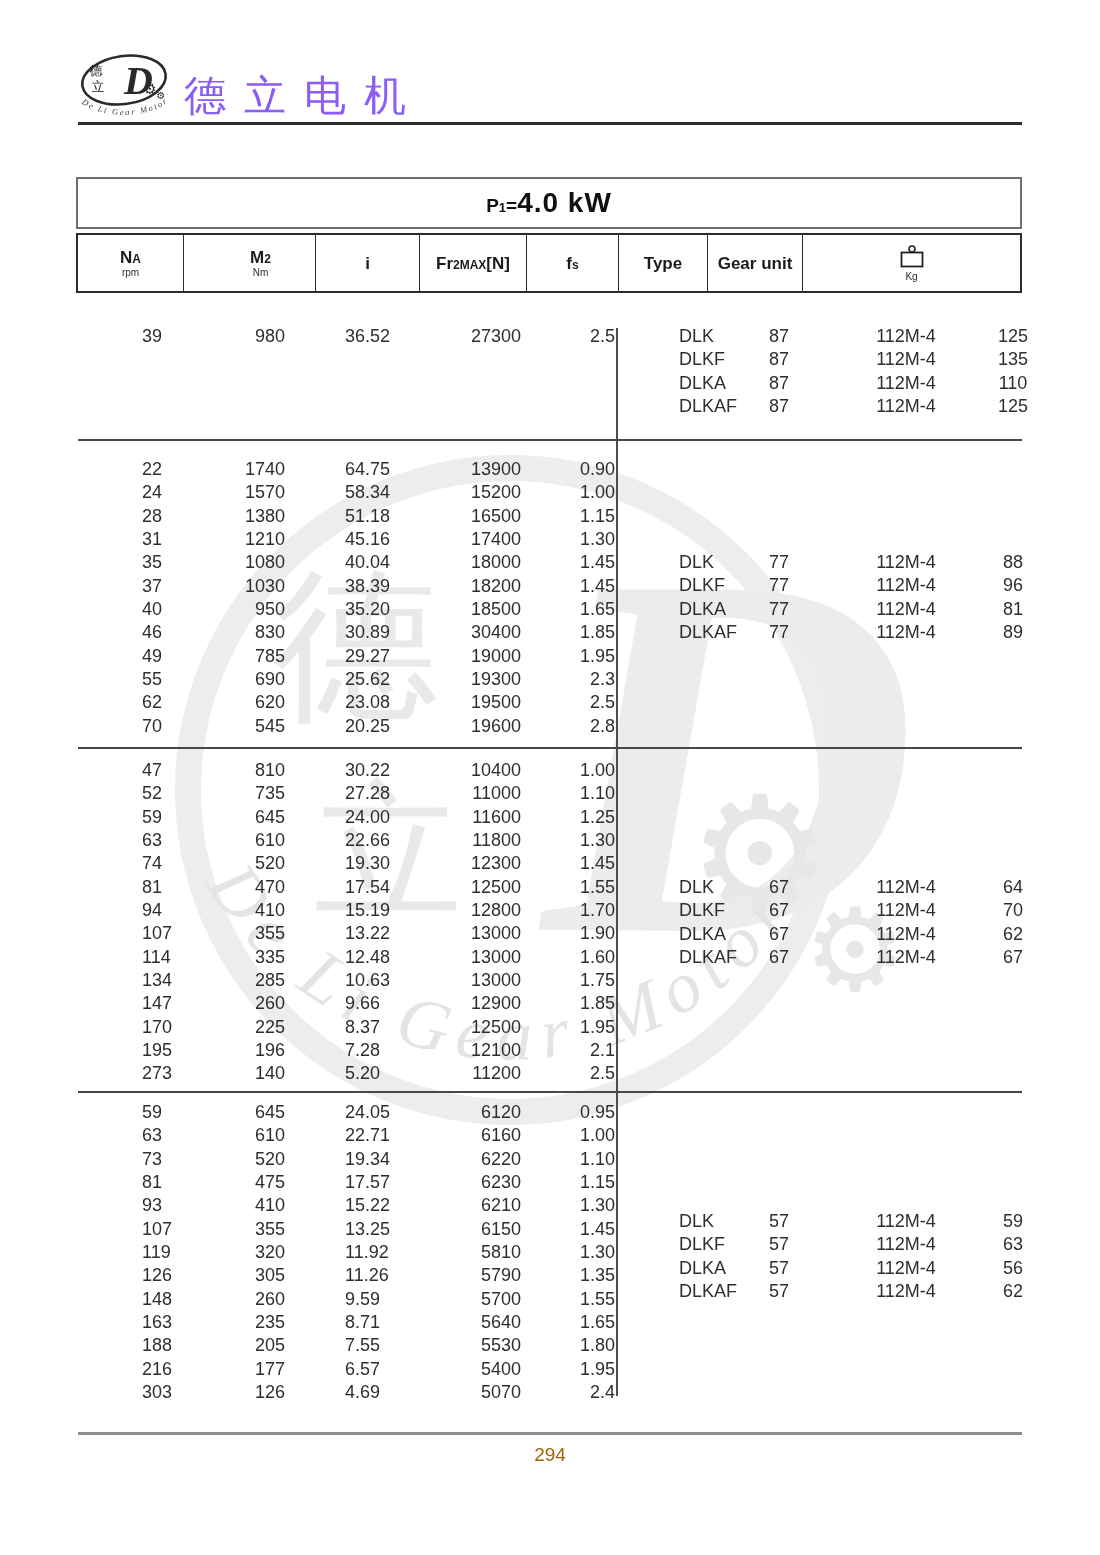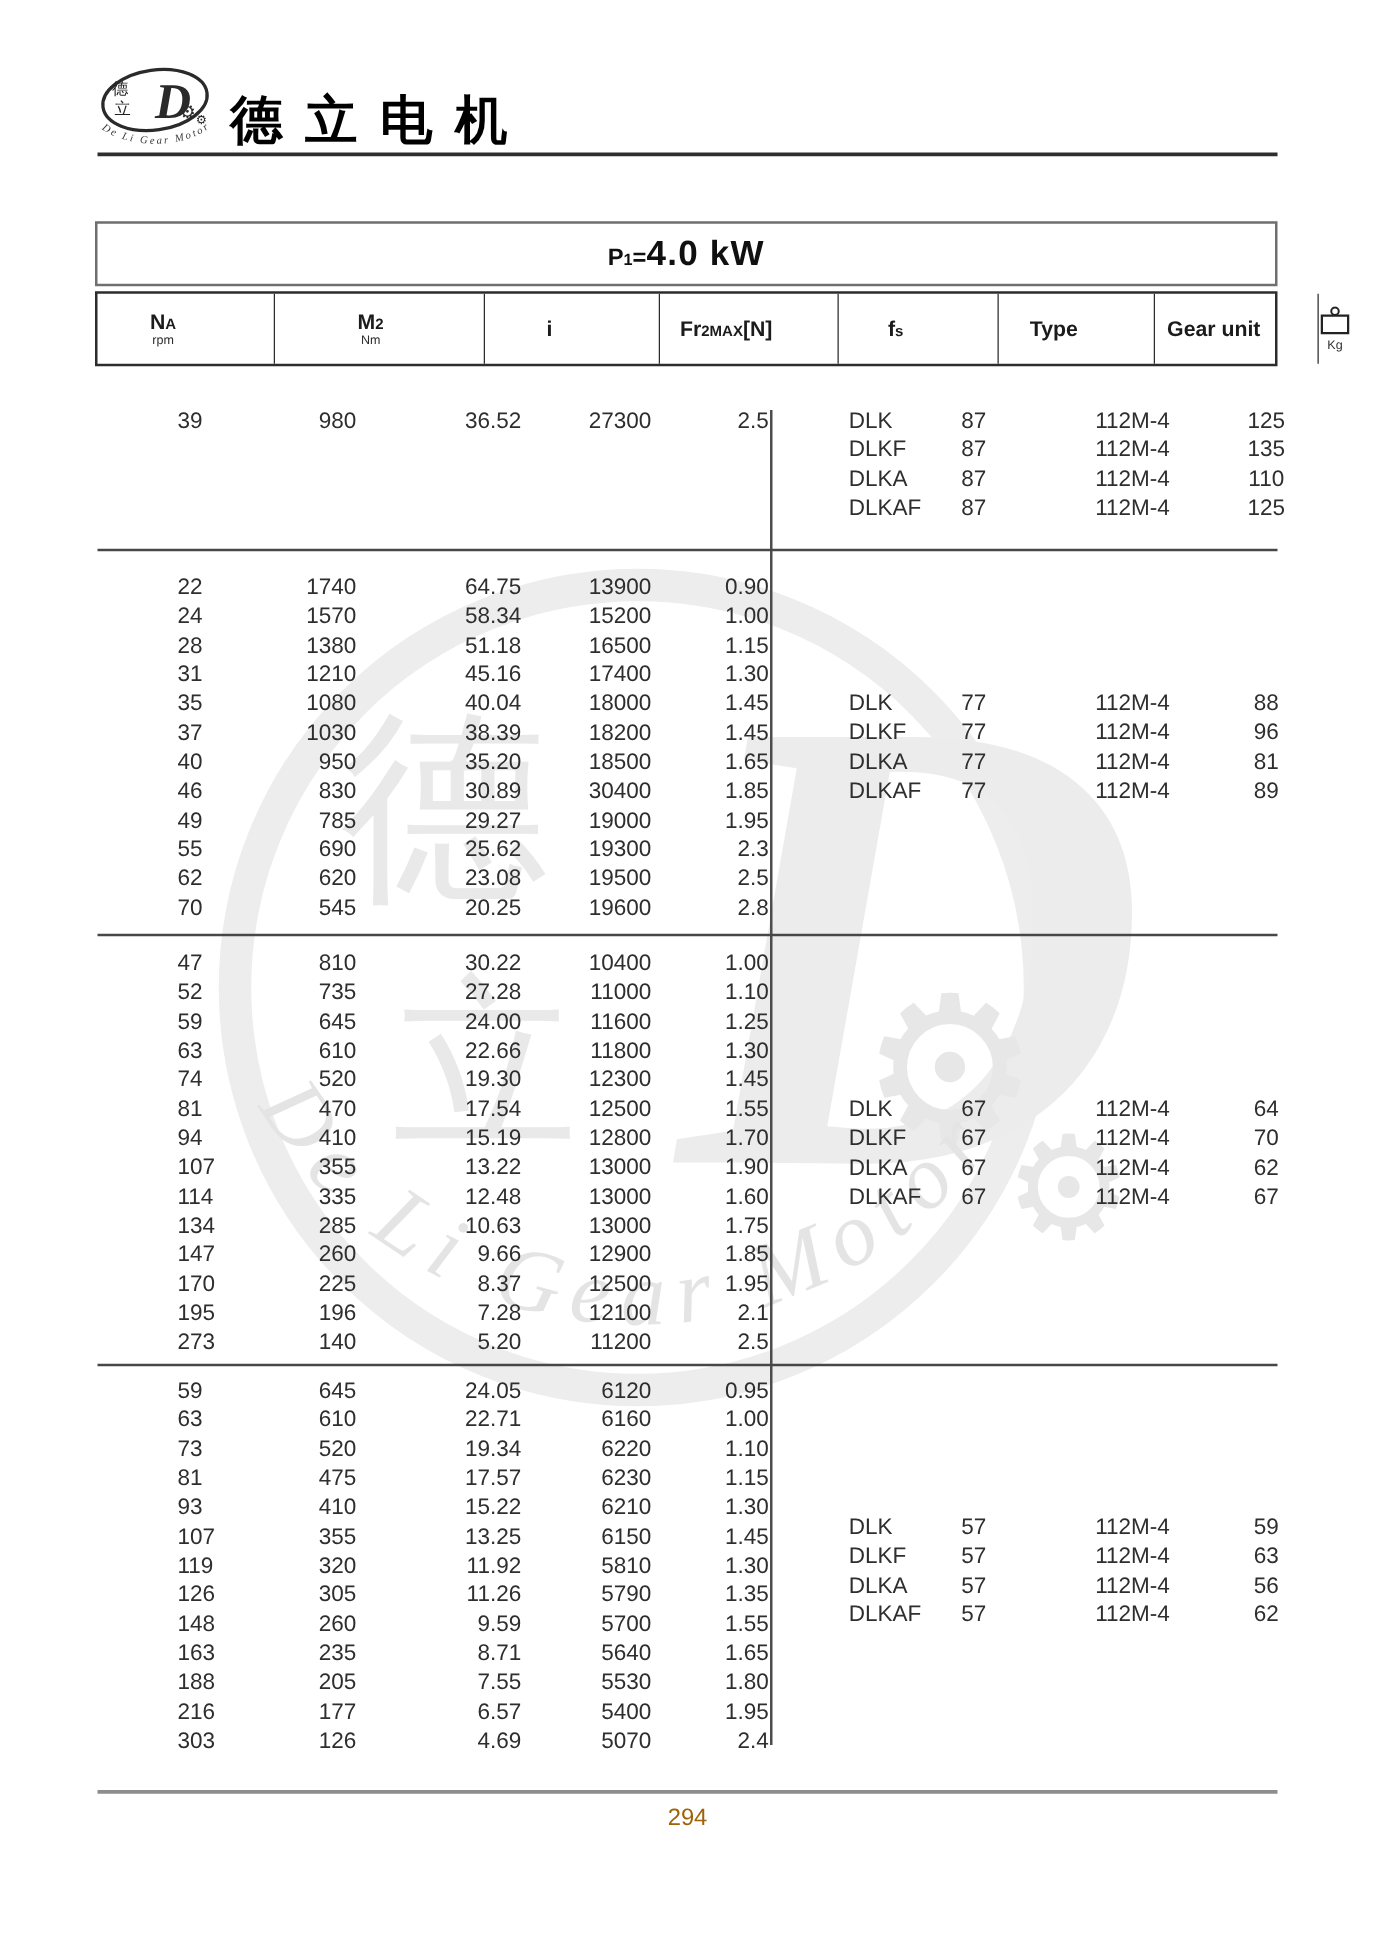--- a/index.html
+++ b/index.html
@@ -4,41 +4,41 @@
 <style>
   html,body { margin:0; padding:0; background:#fff; }
   .page {
     position:relative; width:1100px; height:1555px; background:#ffffff;
     font-family:"Liberation Sans", sans-serif; color:#2d2d2d; overflow:hidden;
   }
   
   .logo { position:absolute; left:74px; top:50px; width:104px; height:82px; }
   .brand-name {
     position:absolute; left:184px; top:68px;
-    font-family:"DejaVu Serif", serif; font-weight:bold;
-    font-size:42px; letter-spacing:18px; color:#000000; white-space:nowrap;
+    font-family:"DejaVu Serif", serif; font-weight:normal;
+    font-size:42px; letter-spacing:18px; color:#8b5cf6; white-space:nowrap;
   }
   .top-rule { position:absolute; left:78px; top:122px; width:944px; height:3px; background:#2e2e2e; }
   
   .watermark { position:absolute; left:70px; top:430px; width:880px; height:740px; pointer-events:none; }
   
   .title-box {
     position:absolute; left:76px; top:177px; width:946px; height:52px;
     border:2.5px solid #6f6f6f; box-sizing:border-box;
     display:flex; align-items:center; justify-content:center;
   }
   .title-box .tline { display:inline-flex; align-items:baseline; font-weight:bold; color:#101010; }
   .tP  { font-size:19px; }
   .tSub{ font-size:13px; }
   .tEq { font-size:19px; }
   .tVal{ font-size:28px; letter-spacing:1px; }
   
   .head-row {
     position:absolute; left:76px; top:233px; width:946px; height:60px;
-    border:2px solid #2c2c2c; box-sizing:border-box; display:flex;gap:36px;
+    border:2px solid #2c2c2c; box-sizing:border-box; display:flex;
   }
   .hcell {
     box-sizing:border-box; display:flex; flex-direction:column;
     align-items:center; justify-content:center; gap:2px;
     border-left:1.6px solid #2c2c2c;
   }
   .hcell:first-child { border-left:none; }
   .hmain { font-weight:bold; font-size:17px; color:#1b1b1b; line-height:1; white-space:nowrap; }
   .hsub  { font-size:12px; font-weight:bold; }
   .hunit { font-size:10px; color:#2d2d2d; line-height:1; }
@@ -48,21 +48,21 @@
   .kg-icon { display:block; margin-bottom:1px; }
   
   .block, .tblock { position:absolute; left:0; width:1100px;margin-left:27px; }
   .drow, .trow { position:relative; height:23.35px; }
   .c {
     position:absolute; top:0; height:23.35px; line-height:23.35px;
     font-size:18px; color:#2e2e2e; white-space:nowrap;
   }
   .c.na    { left:115px; width:60px; text-align:left; }
   .c.m2    { left:186px; width:72px; text-align:right; }
-  .c.iv    { left:318px; width:72px; text-align:right; }
+  .c.iv    { left:318px; width:72px; text-align:left; }
   .c.fr    { left:420px; width:74px; text-align:right; }
   .c.fs    { left:514px; width:74px; text-align:right; }
   .c.type  { left:652px; width:92px; text-align:left; }
   .c.gear  { left:729px; width:46px; text-align:center; }
   .c.motor { left:842px; width:74px; text-align:center; }
   .c.kg    { left:961px; width:50px; text-align:center; }
   .vline { position:absolute; left:616px; top:328px; width:2px; height:1068px; background:#4d4d4d; }
   .sep   { position:absolute; left:78px; width:944px; height:2px; background:#474747; }
   .sep1{ top:439px; } .sep2{ top:747px; } .sep3{ top:1091px; }
   

